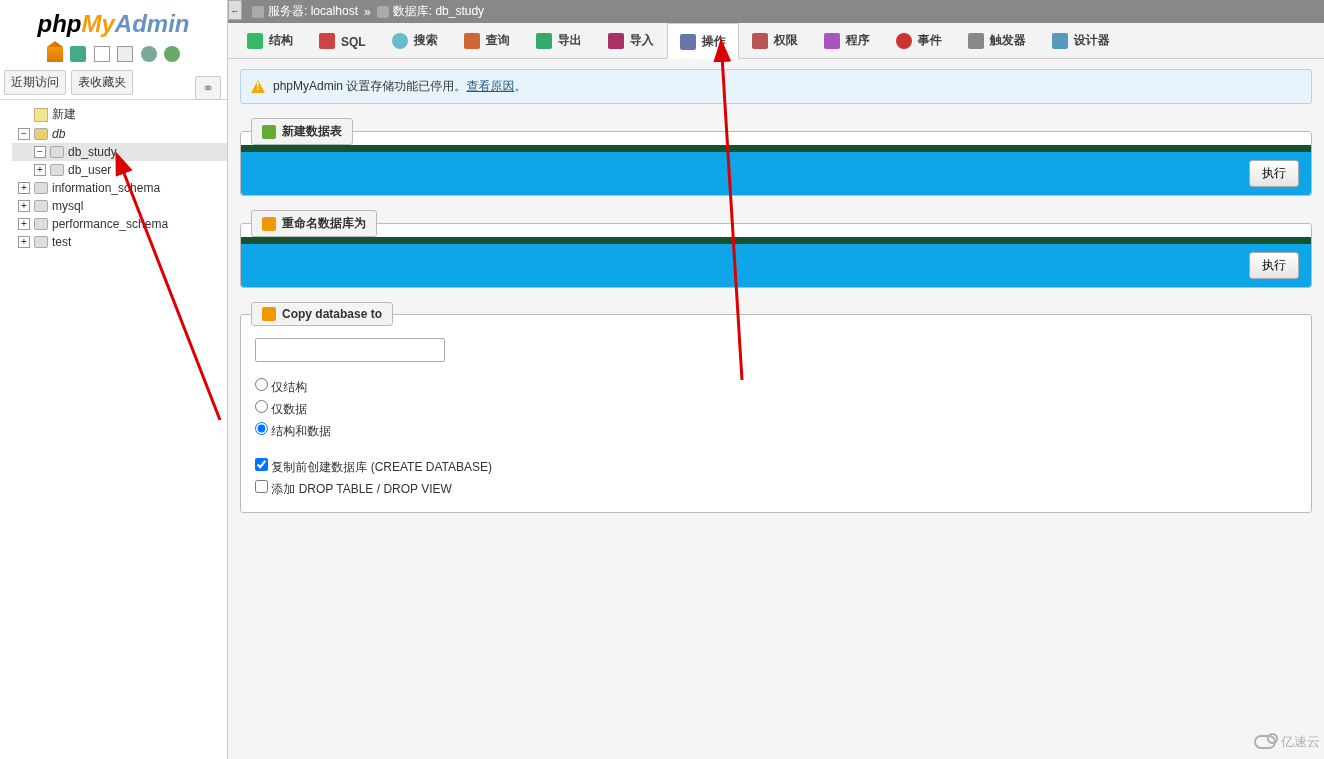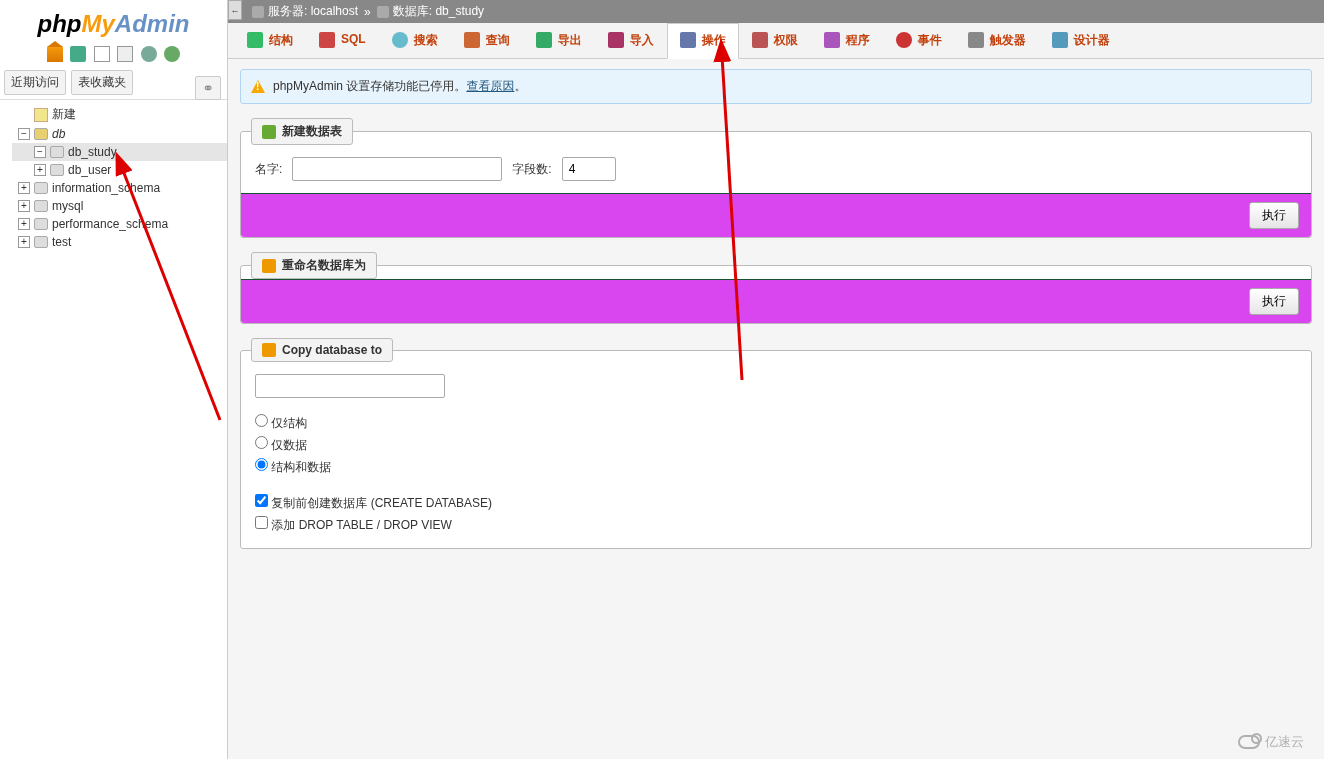--- a/index.html
+++ b/index.html
@@ -38,21 +38,21 @@
 
 .main { margin-left: 228px; height: 759px; background: #f5f5f5; overflow: hidden; position: relative; }
 .collapse-handle { position: absolute; left: 0; top: 0; width: 14px; height: 20px; background: #ddd; border: 1px solid #aaa; font-size: 9px; text-align: center; line-height: 18px; cursor: pointer; }
 
 .breadcrumb { background: #888; color: #fff; padding: 3px 10px 3px 24px; font-size: 12px; display: flex; align-items: center; }
 .breadcrumb .bc-icon { width: 12px; height: 12px; background: #aaa; border-radius: 2px; margin-right: 4px; display: inline-block; }
 .breadcrumb a { color: #fff; text-decoration: none; }
 .breadcrumb .sep { margin: 0 6px; }
 
 .top-tabs { background: #f3f3f3; border-bottom: 1px solid #ccc; display: flex; padding-left: 6px; }
-.top-tabs .tab { padding: 8px 12px; display: flex; align-items: flex-start; cursor: pointer; border: 1px solid transparent; color: #c2410c; font-weight: bold; font-size: 12px; }
+.top-tabs .tab { padding: 8px 12px; display: flex; align-items: flex-end; cursor: pointer; border: 1px solid transparent; color: #404040; font-weight: bold; font-size: 12px; }
 .top-tabs .tab.active { background: #fff; border: 1px solid #ccc; border-bottom: 1px solid #fff; margin-bottom: -1px; }
 .top-tabs .tab .ti { width: 16px; height: 16px; margin-right: 6px; display: inline-block; }
 .ti-struct { background: #3b6; border-radius: 2px; }
 .ti-sql { background: #c44; border-radius: 2px; }
 .ti-search { background: #6bc; border-radius: 50%; }
 .ti-query { background: #c63; border-radius: 2px; }
 .ti-export { background: #3a6; border-radius: 2px; }
 .ti-import { background: #a36; border-radius: 2px; }
 .ti-op { background: #67a; border-radius: 2px; }
 .ti-priv { background: #b55; border-radius: 2px; }
@@ -67,21 +67,21 @@
 .warn-icon::after { content: '!'; position: absolute; left: -2px; top: 1px; color: #fff; font-size: 10px; font-weight: bold; }
 .notice a { color: #235a81; text-decoration: underline; }
 
 fieldset.panel { border: 1px solid #bbb; border-radius: 3px; margin-bottom: 14px; background: #fff; padding: 0; }
 fieldset.panel legend { margin-left: 10px; padding: 4px 10px; border: 1px solid #bbb; border-radius: 3px; background: #f3f3f3; font-weight: bold; display: flex; align-items: center; }
 fieldset.panel legend .li { width: 14px; height: 14px; margin-right: 6px; display: inline-block; }
 .li-new { background: #6a3; border-radius: 2px; }
 .li-pencil { background: #e90; border-radius: 2px; }
 .li-del { background: #c44; border-radius: 2px; }
 .panel-body { padding: 12px 14px; }
-.panel-footer { background: #d946ef; border-top: 1px solid #14532d; padding: 8px 12px; text-align: right; border-radius: 0 0 3px 3px; }
+.panel-footer { background: #0ea5e9; border-top: 7px solid #14532d; padding: 8px 12px; text-align: right; border-radius: 0 0 3px 3px; }
 
 .form-row { display: flex; align-items: center; gap: 10px; }
 .form-row label { font-size: 12px; }
 input[type=text], input[type=number] { border: 1px solid #aaa; padding: 4px 6px; font-size: 12px; border-radius: 2px; }
 .inp-name { width: 210px; }
 .inp-cols { width: 54px; }
 .inp-rename { width: 190px; margin-bottom: 10px; }
 
 .btn { background: linear-gradient(#fff, #e5e5e5); border: 1px solid #aaa; border-radius: 3px; padding: 4px 12px; cursor: pointer; font-size: 12px; }
 
@@ -89,21 +89,21 @@
 
 .drop-link { color: #c00; }
 .drop-bullet { list-style: disc; margin-left: 26px; }
 
 .radio-group label, .check-group label { display: block; padding: 2px 0; }
 
 
 .arrow { position: absolute; pointer-events: none; }
 .arrow svg { overflow: visible; }
 
-.watermark { position: absolute; right: 20px; bottom: 8px; color: #999; font-size: 13px; display: flex; align-items: center; opacity: 0.75; }
+.watermark { position: absolute; right: 4px; bottom: 8px; color: #999; font-size: 13px; display: flex; align-items: center; opacity: 0.75; }
 .watermark .wmico { width: 22px; height: 14px; border: 2px solid #999; border-radius: 8px; margin-right: 5px; position: relative; }
 .watermark .wmico::before { content: ''; position: absolute; width: 7px; height: 7px; border: 2px solid #999; border-radius: 50%; right: -4px; top: -4px; }
 </style>
 </head>
 <body>
 
 <div class="sidebar">
   <div class="logo">
     <span class="logo-text">
       <span class="logo-php">php</span><span class="logo-my">My</span><span class="logo-admin">Admin</span>
@@ -234,28 +234,20 @@
       <span>phpMyAdmin 设置存储功能已停用。</span>
       <a href="#">查看原因</a>
         <span>。</span>
     </div>
 
     <fieldset class="panel">
       <legend>
           <span class="li li-new"></span>
           <span>新建数据表</span>
         </legend>
-      <div class="panel-body">
-        <div class="form-row">
-          <label>名字:</label>
-          <input type="text" class="inp-name" style="">
-          <label>字段数:</label>
-          <input type="text" class="inp-cols" value="4" style="">
-        </div>
-      </div>
       <div class="panel-footer">
         <button class="btn">执行</button>
       </div>
     </fieldset>
 
     <fieldset class="panel">
       <legend>
           <span class="li li-pencil"></span>
           <span>重命名数据库为</span>
         </legend>

